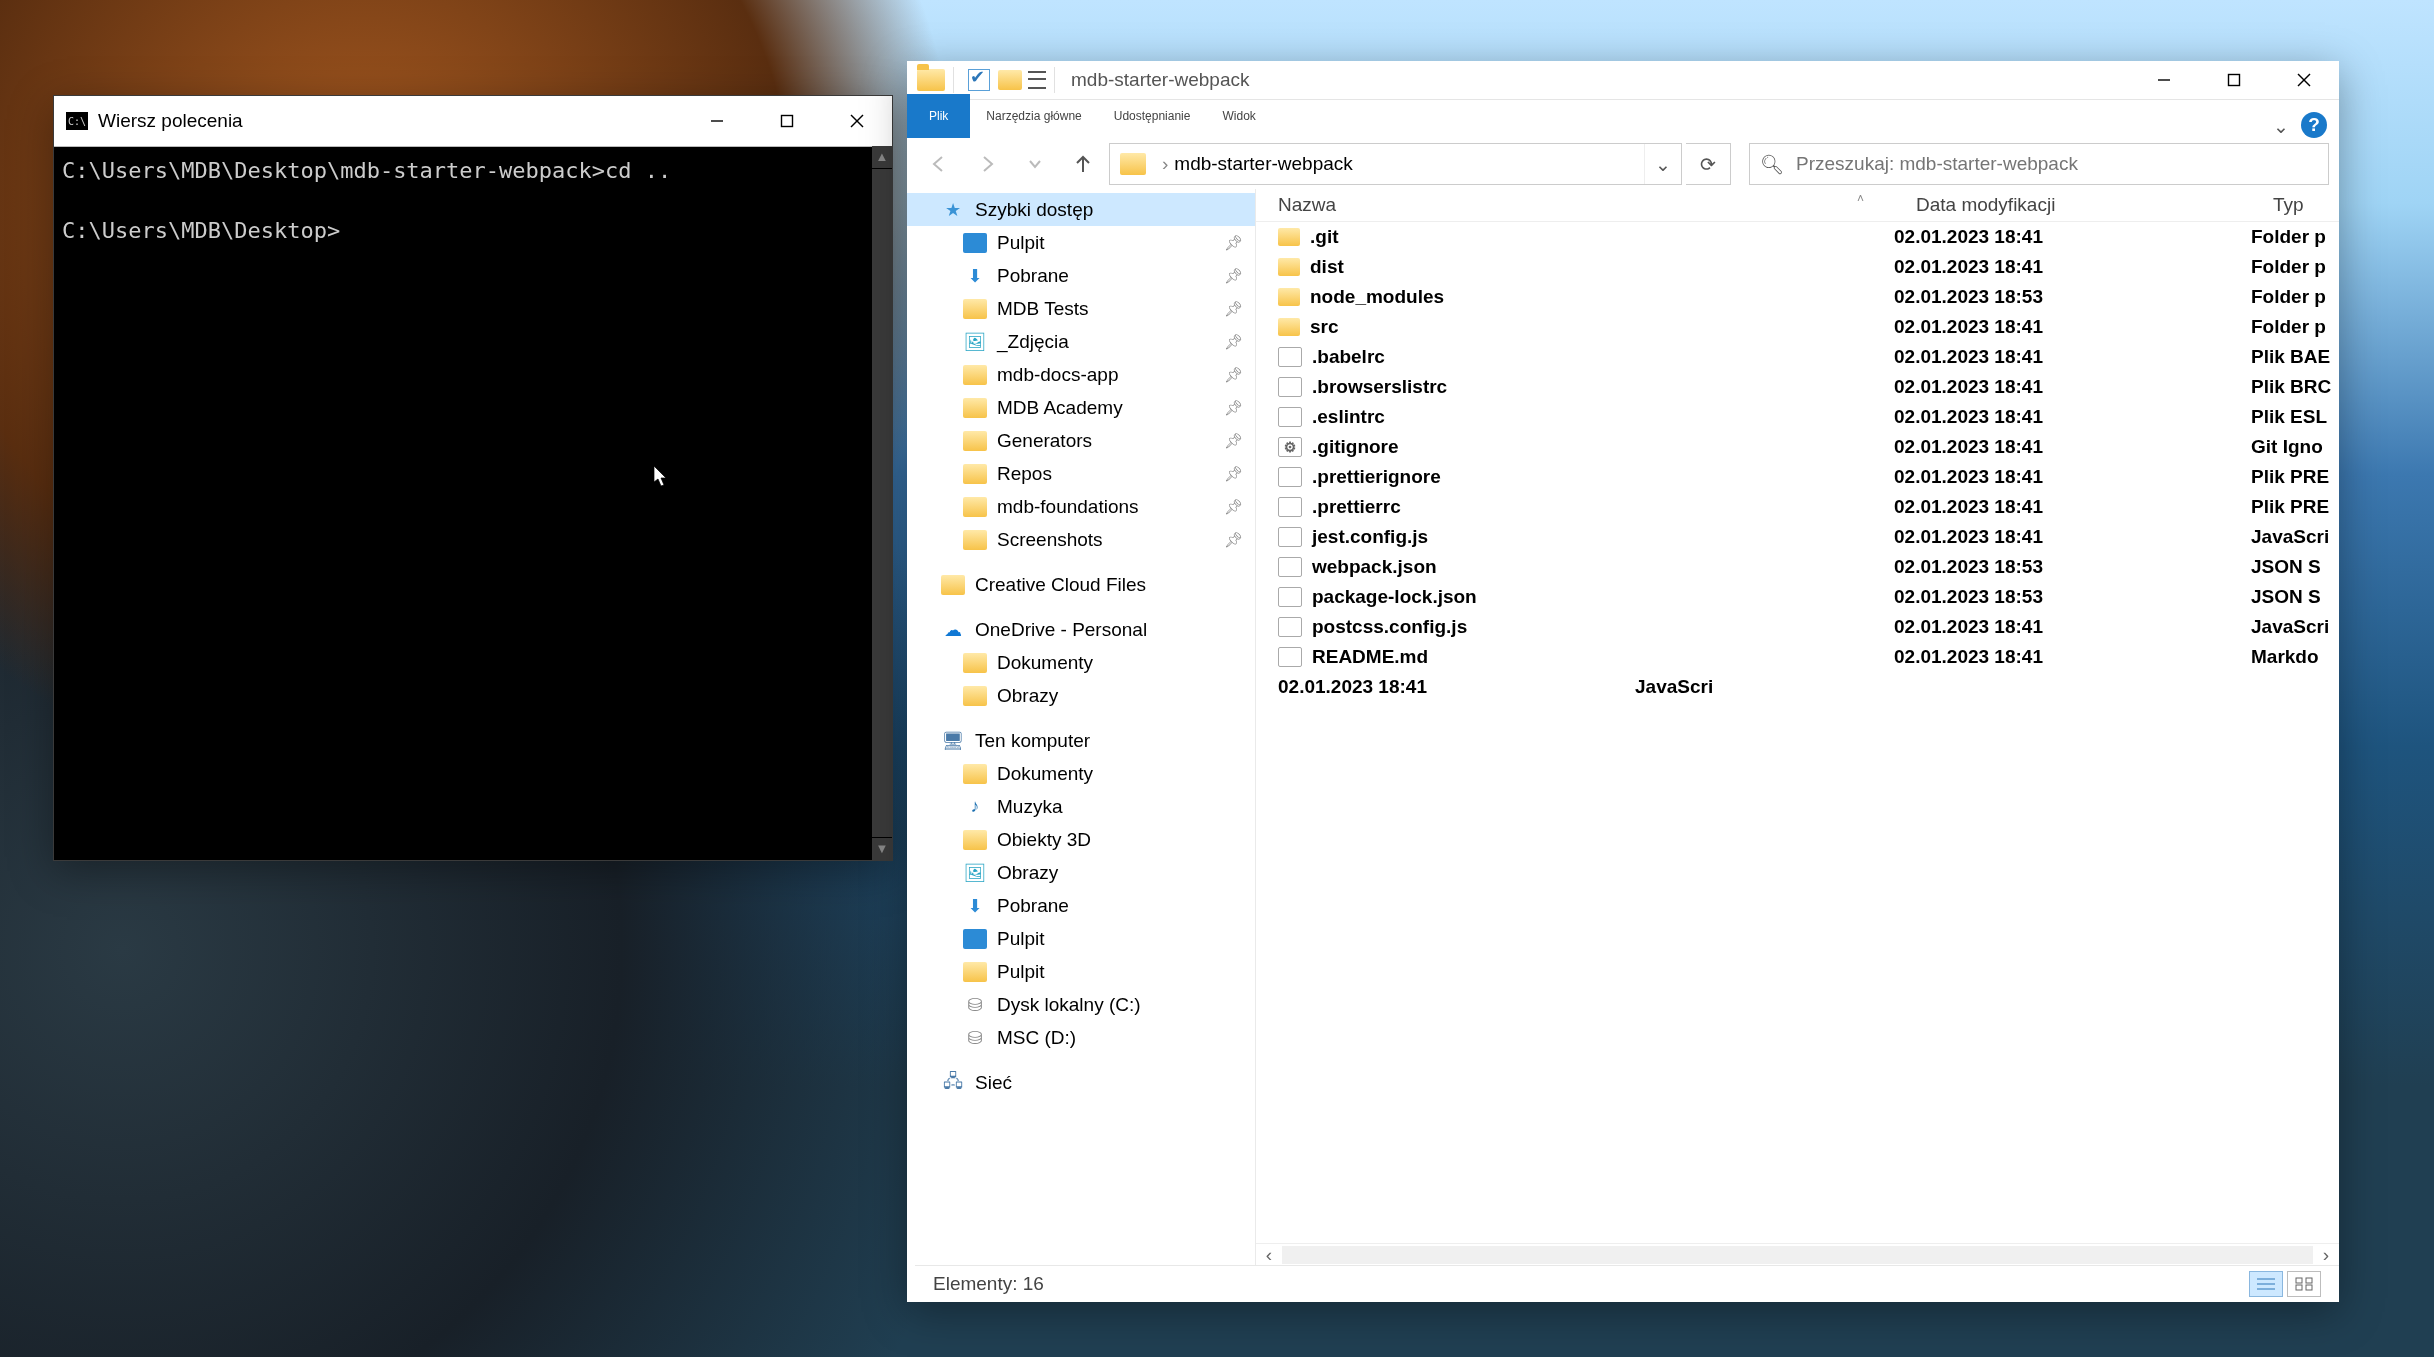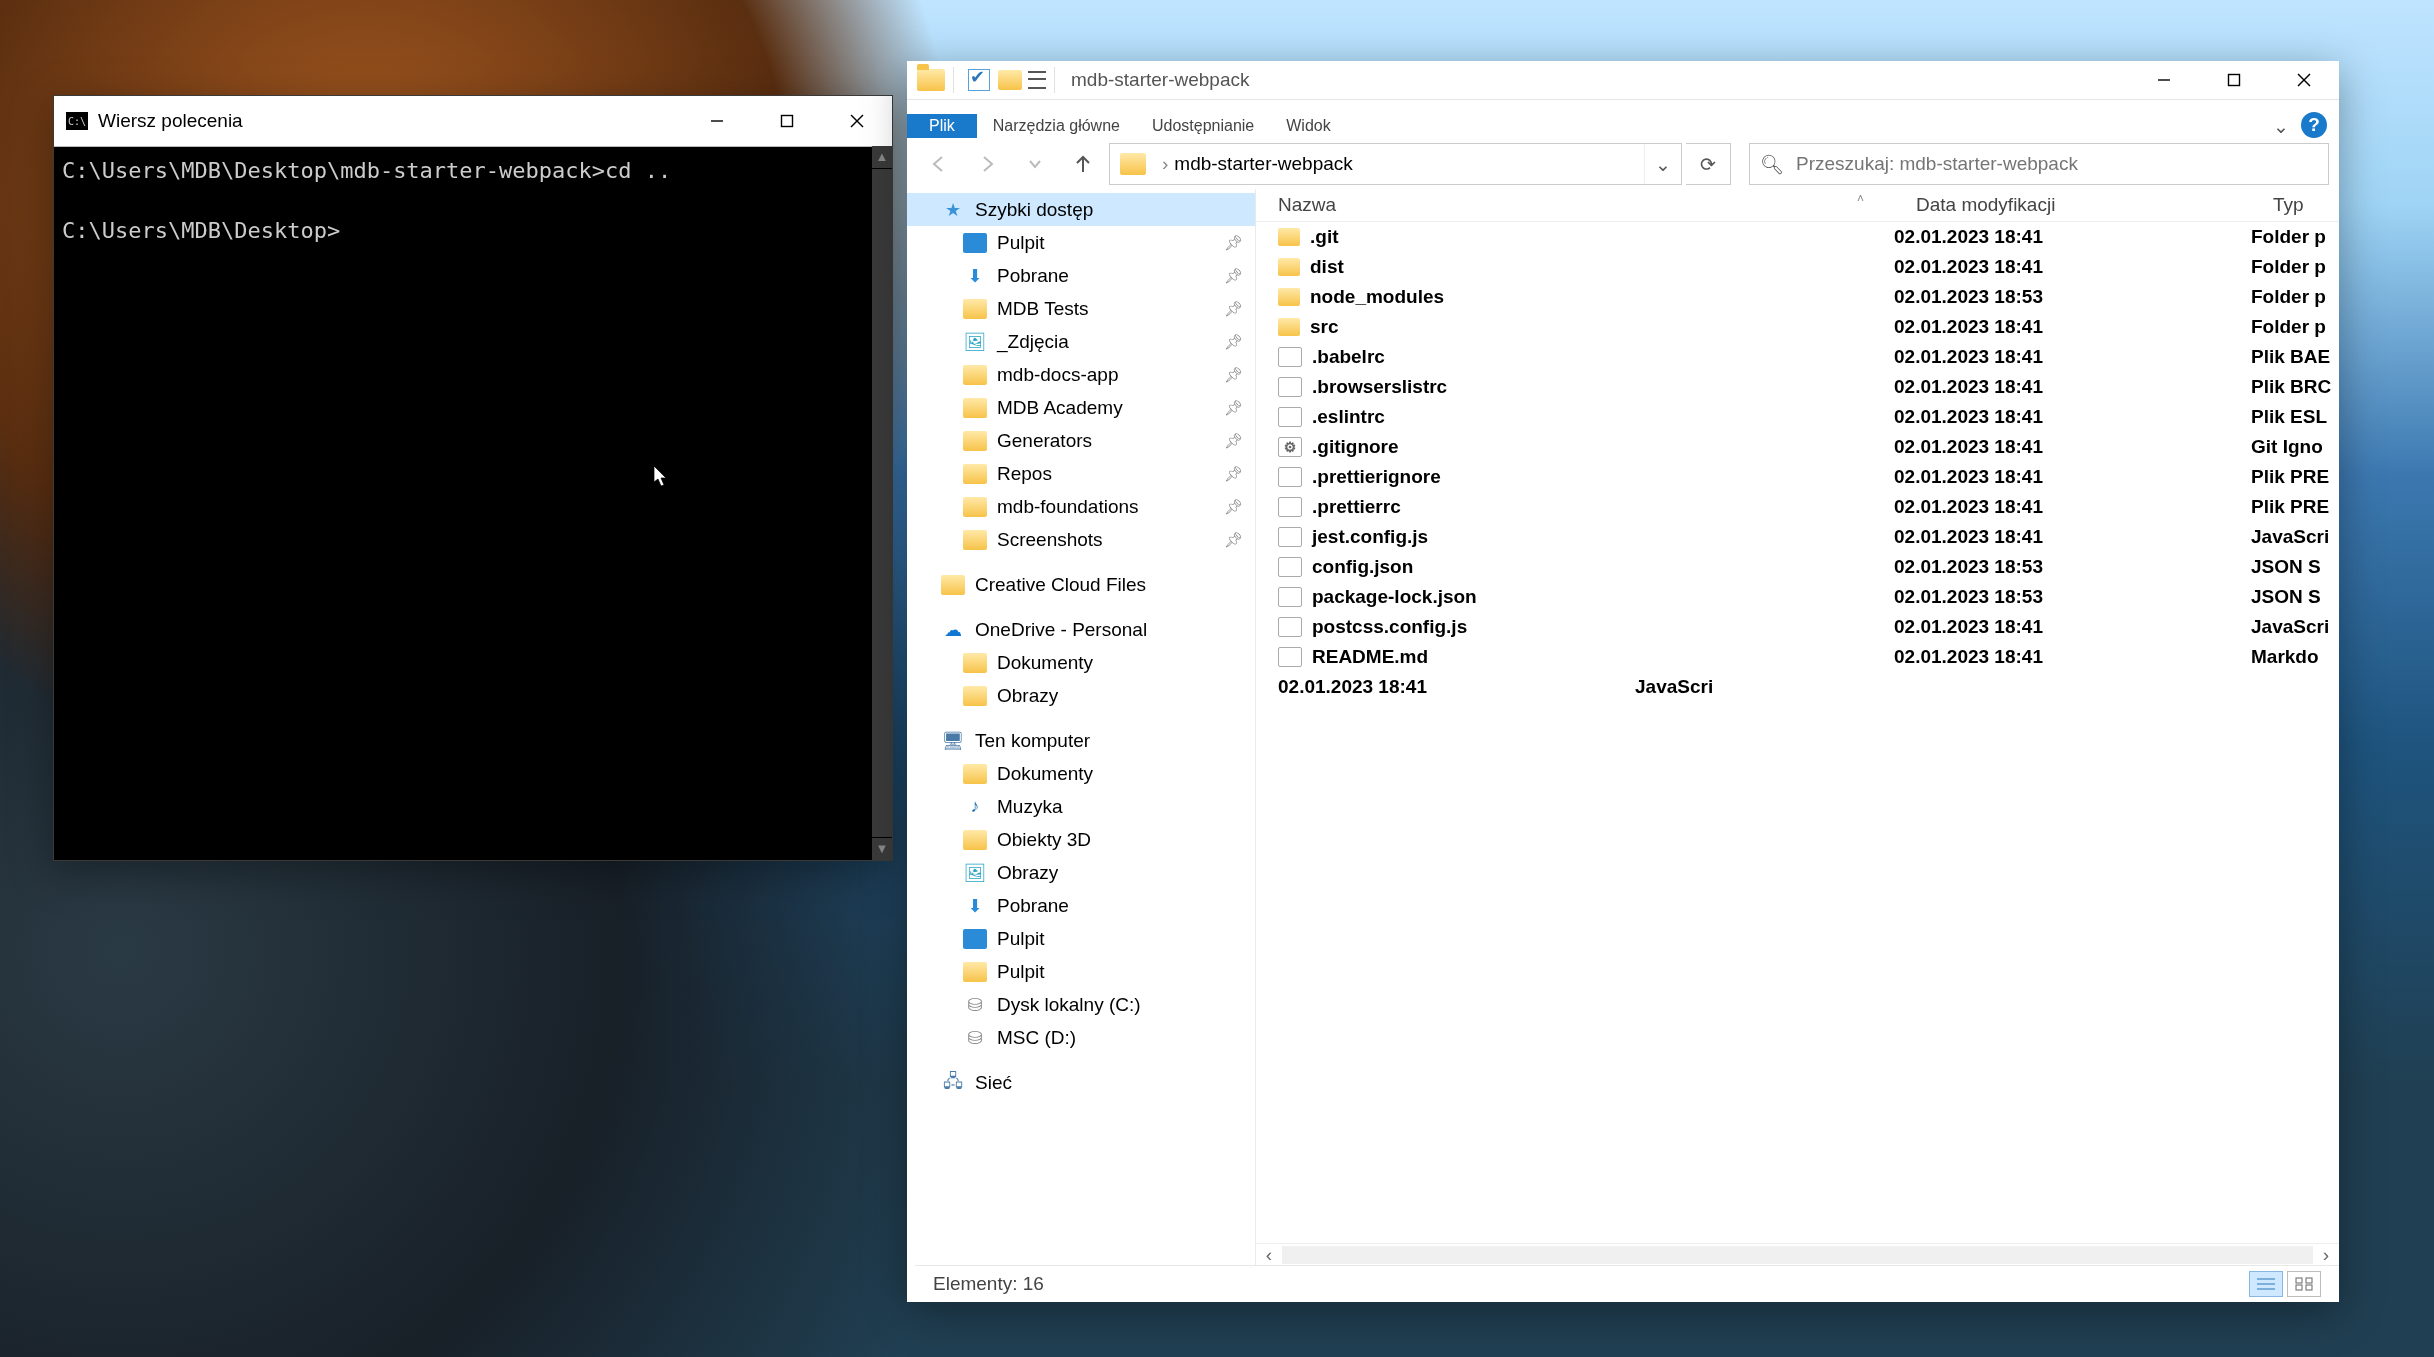--- a/index.html
+++ b/index.html
@@ -34,21 +34,21 @@
   #exp .qat .sep{width:1px;height:26px;background:#e1e1e1;margin:0 8px;}
   #exp .qat .check{width:20px;height:20px;border:1.5px solid #5aa0d8;margin-left:6px;position:relative;}
   #exp .qat .check:after{content:"✔";position:absolute;left:1px;top:-4px;color:#2c76b8;font-size:18px;}
   #exp .qat .yfolder{width:24px;height:20px;margin-left:8px;background:linear-gradient(#ffe9a8,#f7c349);border-radius:2px;}
   #exp .qat .eq{width:18px;height:14px;margin-left:6px;border-top:2px solid #555;border-bottom:2px solid #555;position:relative;}
   #exp .qat .eq:after{content:"";position:absolute;top:5px;left:0;right:0;border-top:2px solid #555;}
   #exp .qat .ttl{margin-left:8px;color:#555;}
   #exp .qat .flex{flex:1;}
   #exp .qat .wb{width:70px;height:38px;display:flex;align-items:center;justify-content:center;color:#000;}
   #exp .ribbon{height:38px;background:#fff;display:flex;align-items:flex-end;}
-  #exp .tab{padding:0 16px;height:24px;display:flex;align-items:center;color:#444;font-size:16px;}
+  #exp .tab{padding:0 16px;height:44px;display:flex;align-items:center;color:#444;font-size:12px;}
   #exp .tab.file{background:#1979ca;color:#fff;padding:0 22px;}
   #exp .ribbon .flex{flex:1;}
   #exp .ribbon .chev{width:40px;text-align:center;color:#555;}
   #exp .ribbon .help{width:26px;height:26px;border-radius:50%;background:#1979ca;color:#fff;text-align:center;line-height:26px;margin-right:12px;font-weight:bold;}
   
   #exp .addr{height:52px;display:flex;align-items:center;padding:0 10px;gap:4px;}
   #exp .navbtn{width:44px;height:40px;display:flex;align-items:center;justify-content:center;color:#888;}
   #exp .upbtn{color:#555;}
   #exp .crumb{flex:1;height:40px;border:1px solid #ccc;display:flex;align-items:center;position:relative;}
   #exp .crumb .fold{width:26px;height:22px;margin:0 10px;background:linear-gradient(#ffe9a8,#f7c349);border-radius:2px;}
@@ -440,21 +440,21 @@
             <div class="c-name">
               <span class="fi fi-js"></span>
               <span>jest.config.js</span>
             </div>
             <div class="col c-date">02.01.2023 18:41</div>
             <div class="col c-type">JavaScri</div>
           </div>
           <div class="row">
             <div class="c-name">
               <span class="fi fi-js"></span>
-              <span>config.json</span>
+              <span>webpack.json</span>
             </div>
             <div class="col c-date">02.01.2023 18:53</div>
             <div class="col c-type">JSON S</div>
           </div>
           <div class="row">
             <div class="c-name">
               <span class="fi fi-js"></span>
               <span>package-lock.json</span>
             </div>
             <div class="col c-date">02.01.2023 18:53</div>

